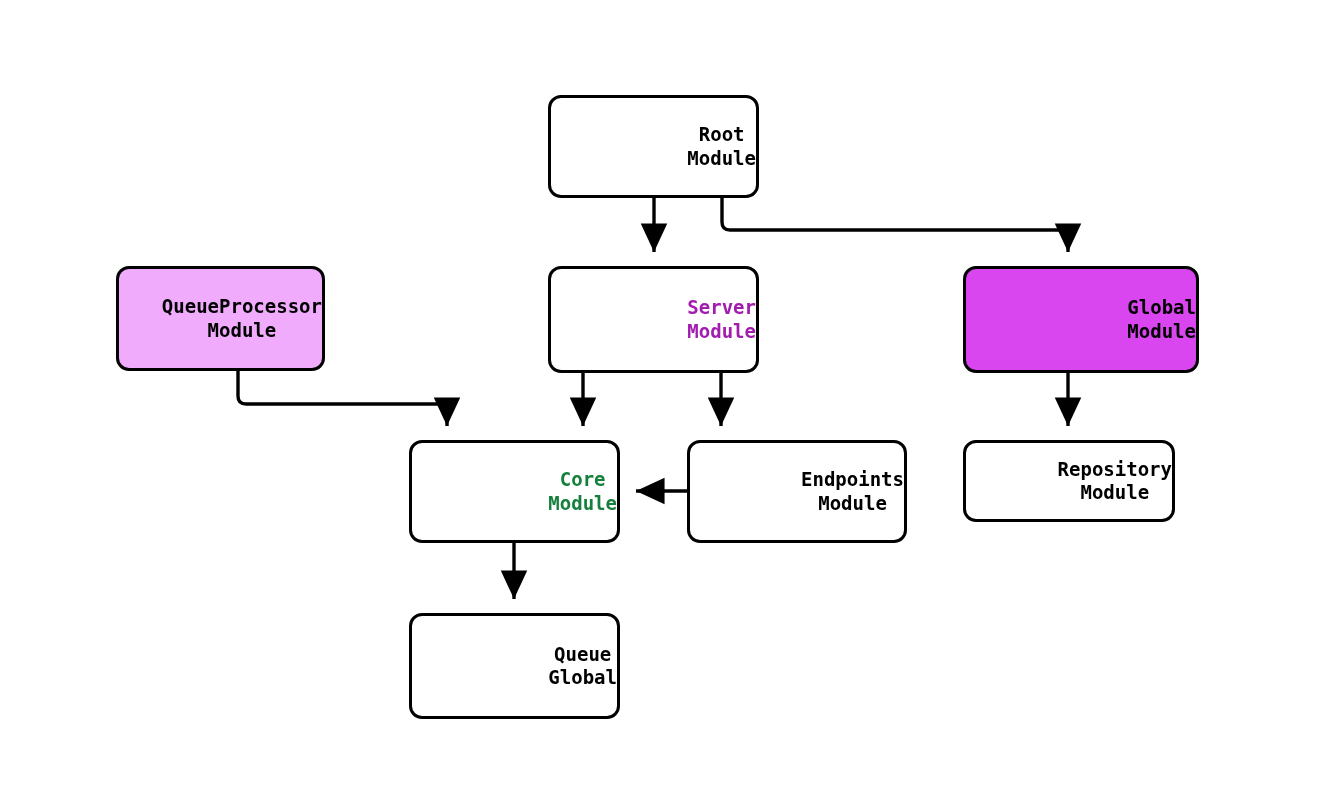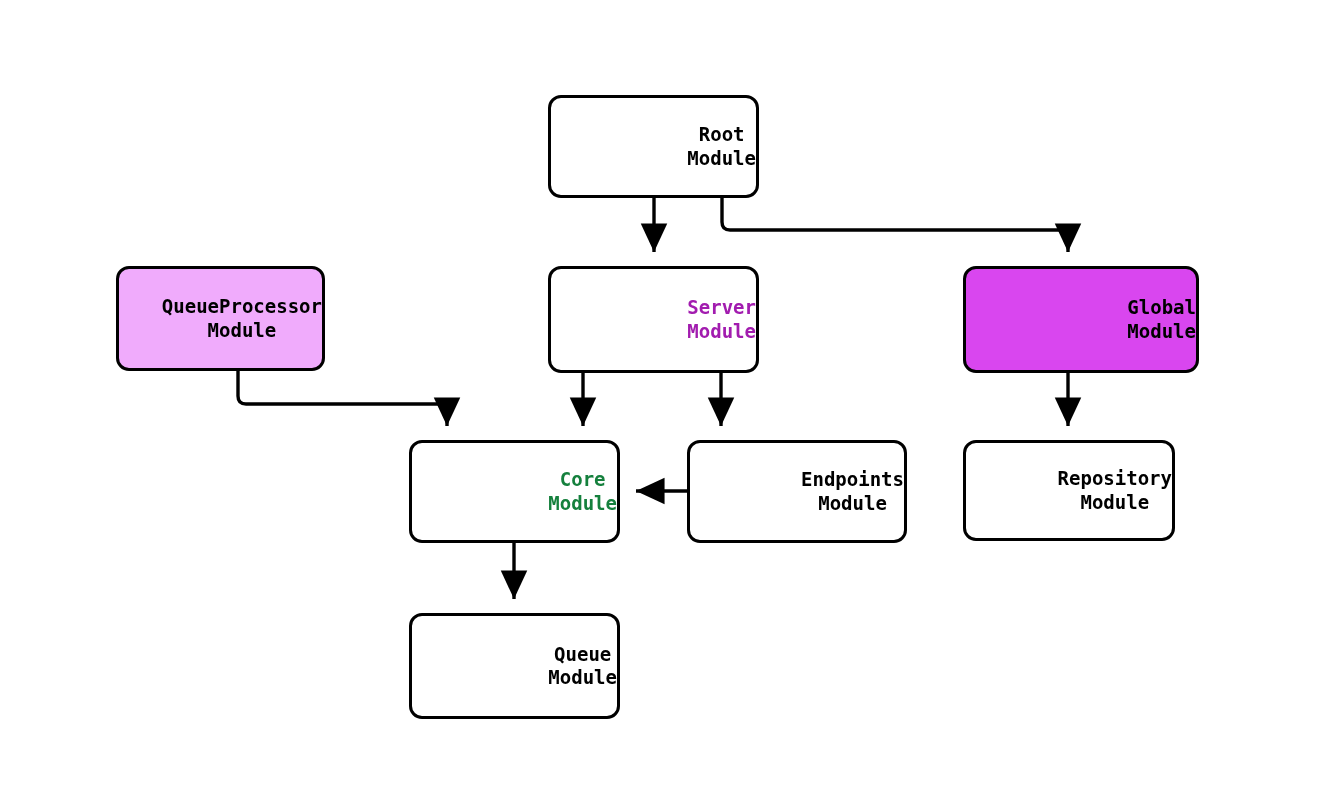--- a/index.html
+++ b/index.html
@@ -90,23 +90,23 @@
 Module</div>
       </div>
       <div class="node" style="left: 409px; top: 440px; width: 211px; height: 103px; background: rgb(255, 255, 255); border-color: rgb(0, 0, 0);">
         <div class="node-label" style="color: #15803d;">Core
 Module</div>
       </div>
       <div class="node" style="left: 687px; top: 440px; width: 220px; height: 103px; background: rgb(255, 255, 255); border-color: rgb(0, 0, 0);">
         <div class="node-label" style="color: rgb(0, 0, 0);">Endpoints
 Module</div>
       </div>
-      <div class="node" style="left: 963px; top: 440px; width: 212px; height: 101px; background: rgb(255, 255, 255); border-color: rgb(0, 0, 0);">
+      <div class="node" style="left: 963px; top: 440px; width: 212px; height: 82px; background: rgb(255, 255, 255); border-color: rgb(0, 0, 0);">
         <div class="node-label" style="color: rgb(0, 0, 0);">Repository
 Module</div>
       </div>
       <div class="node" style="left: 409px; top: 613px; width: 211px; height: 106px; background: rgb(255, 255, 255); border-color: rgb(0, 0, 0);">
         <div class="node-label" style="color: rgb(0, 0, 0);">Queue
-Module</div>
+Global</div>
       </div>
     </div>
 
 </div>
 
 </body></html>

